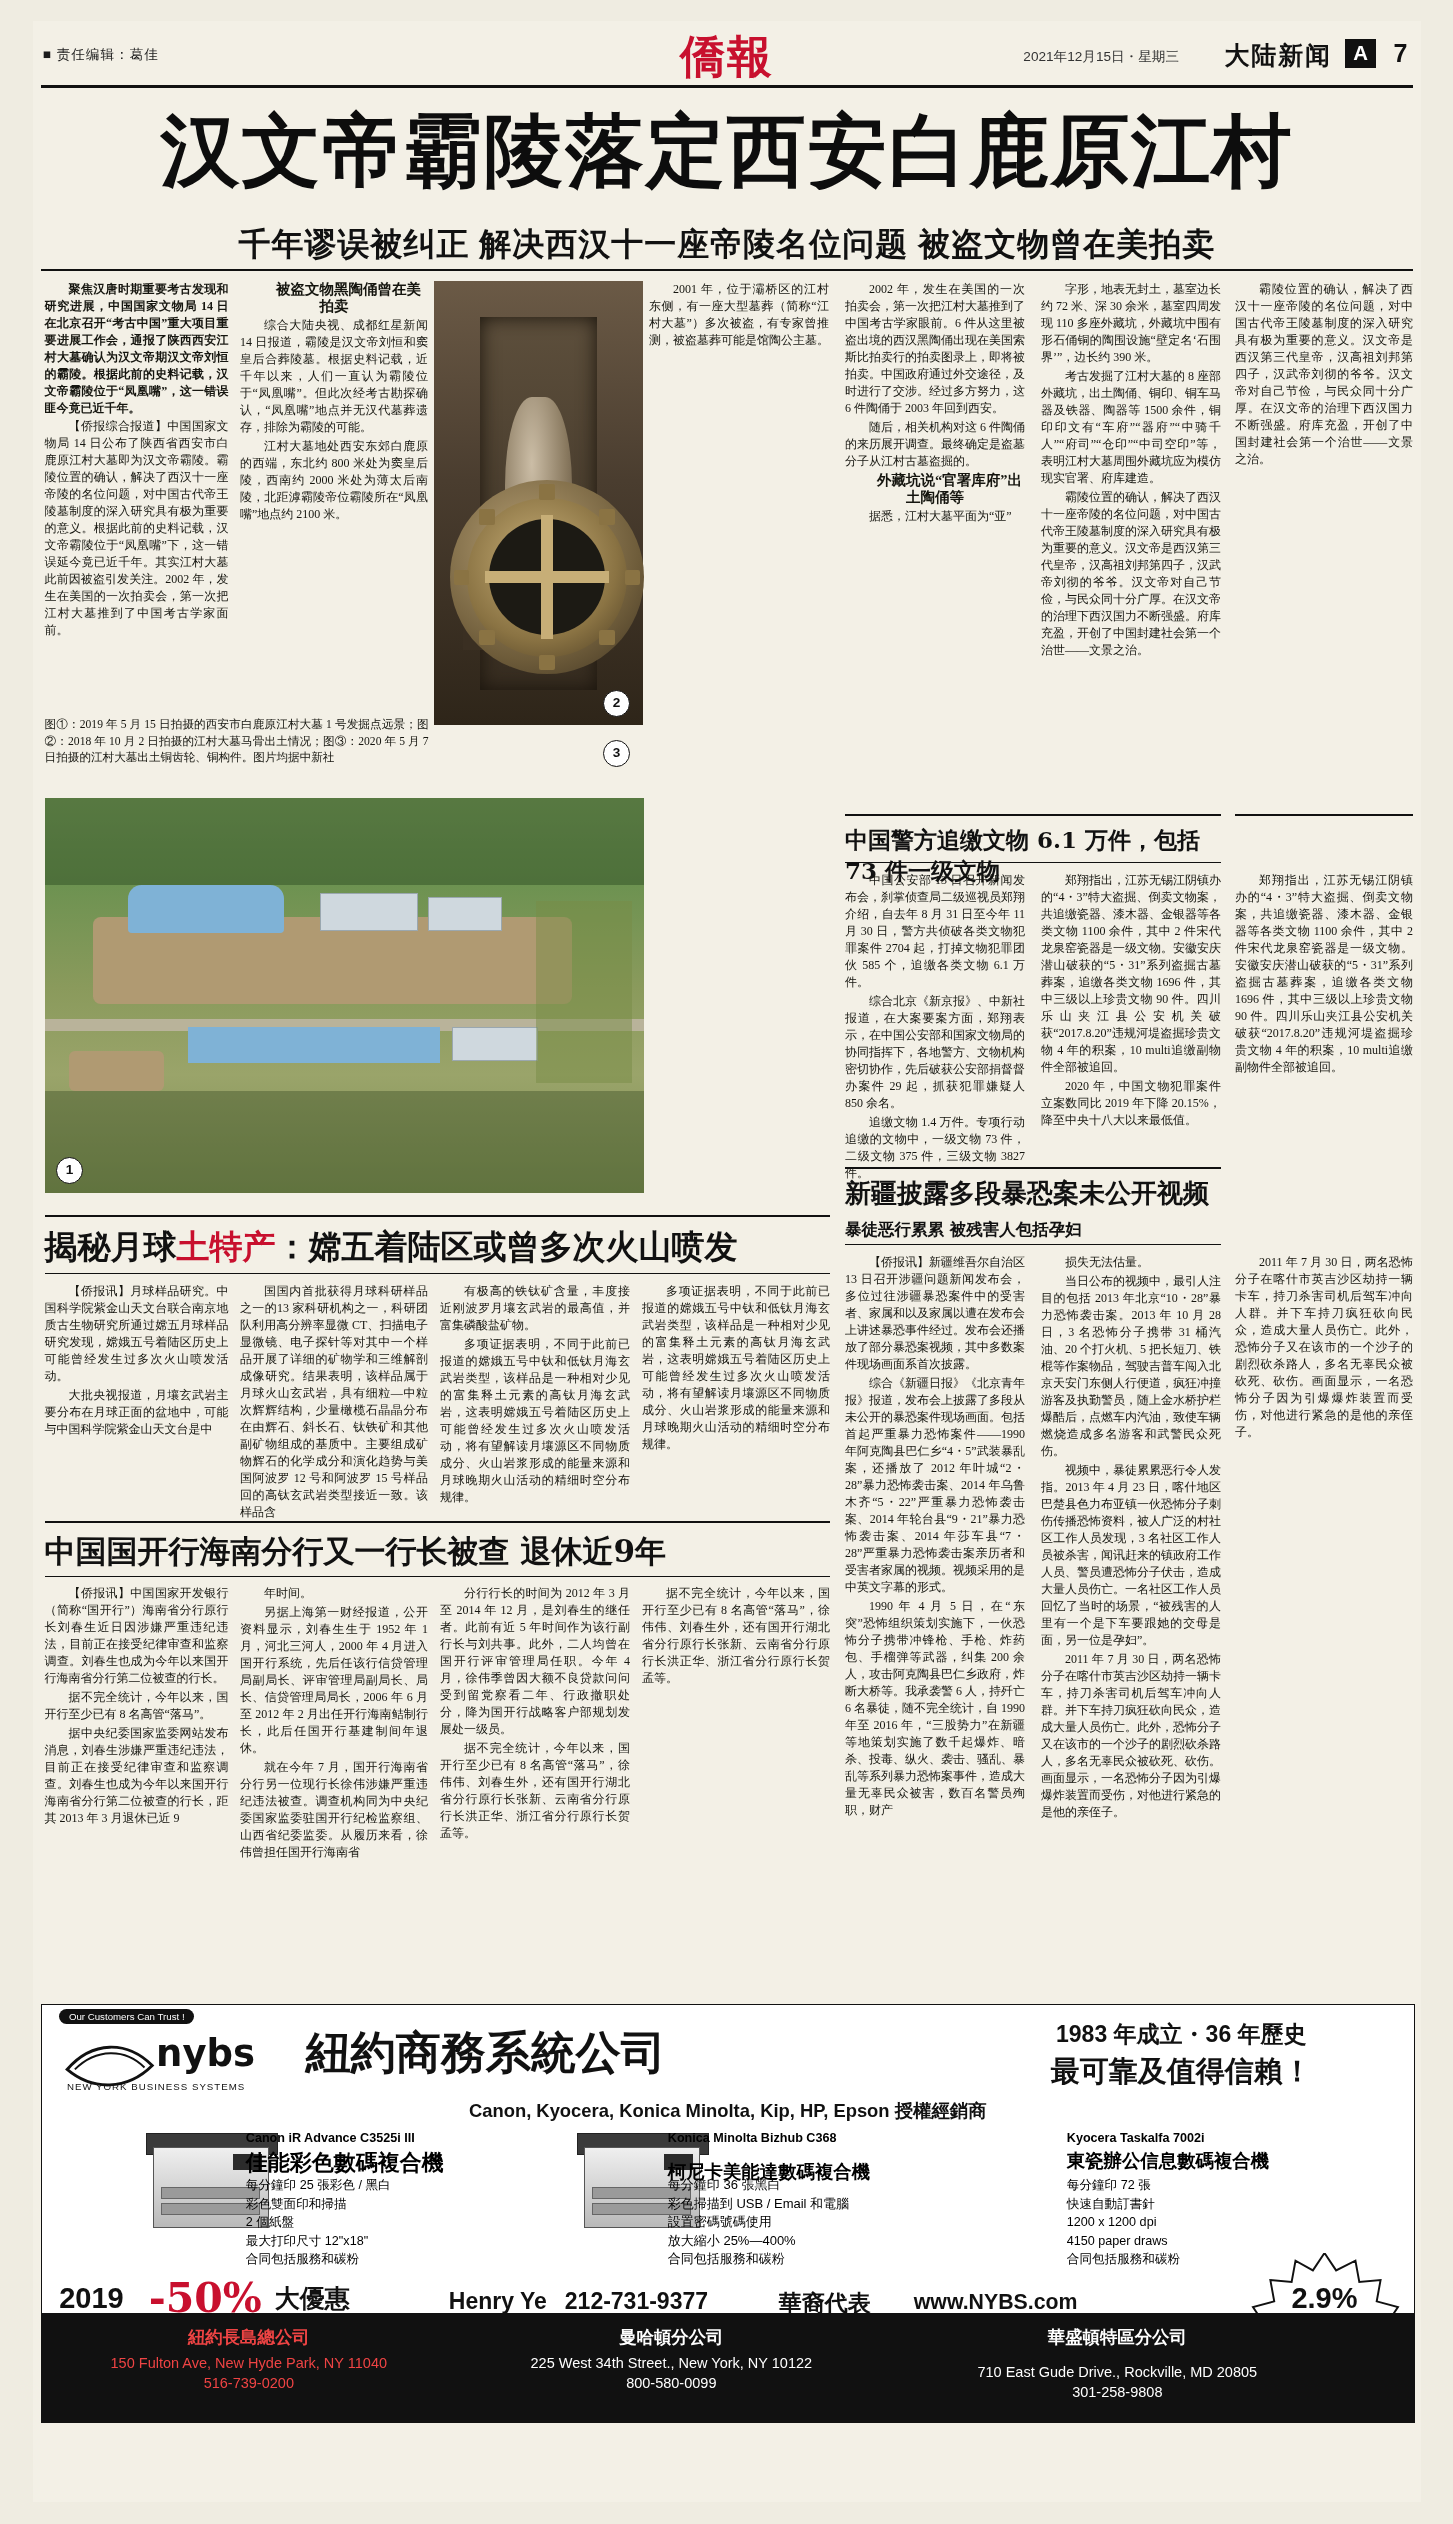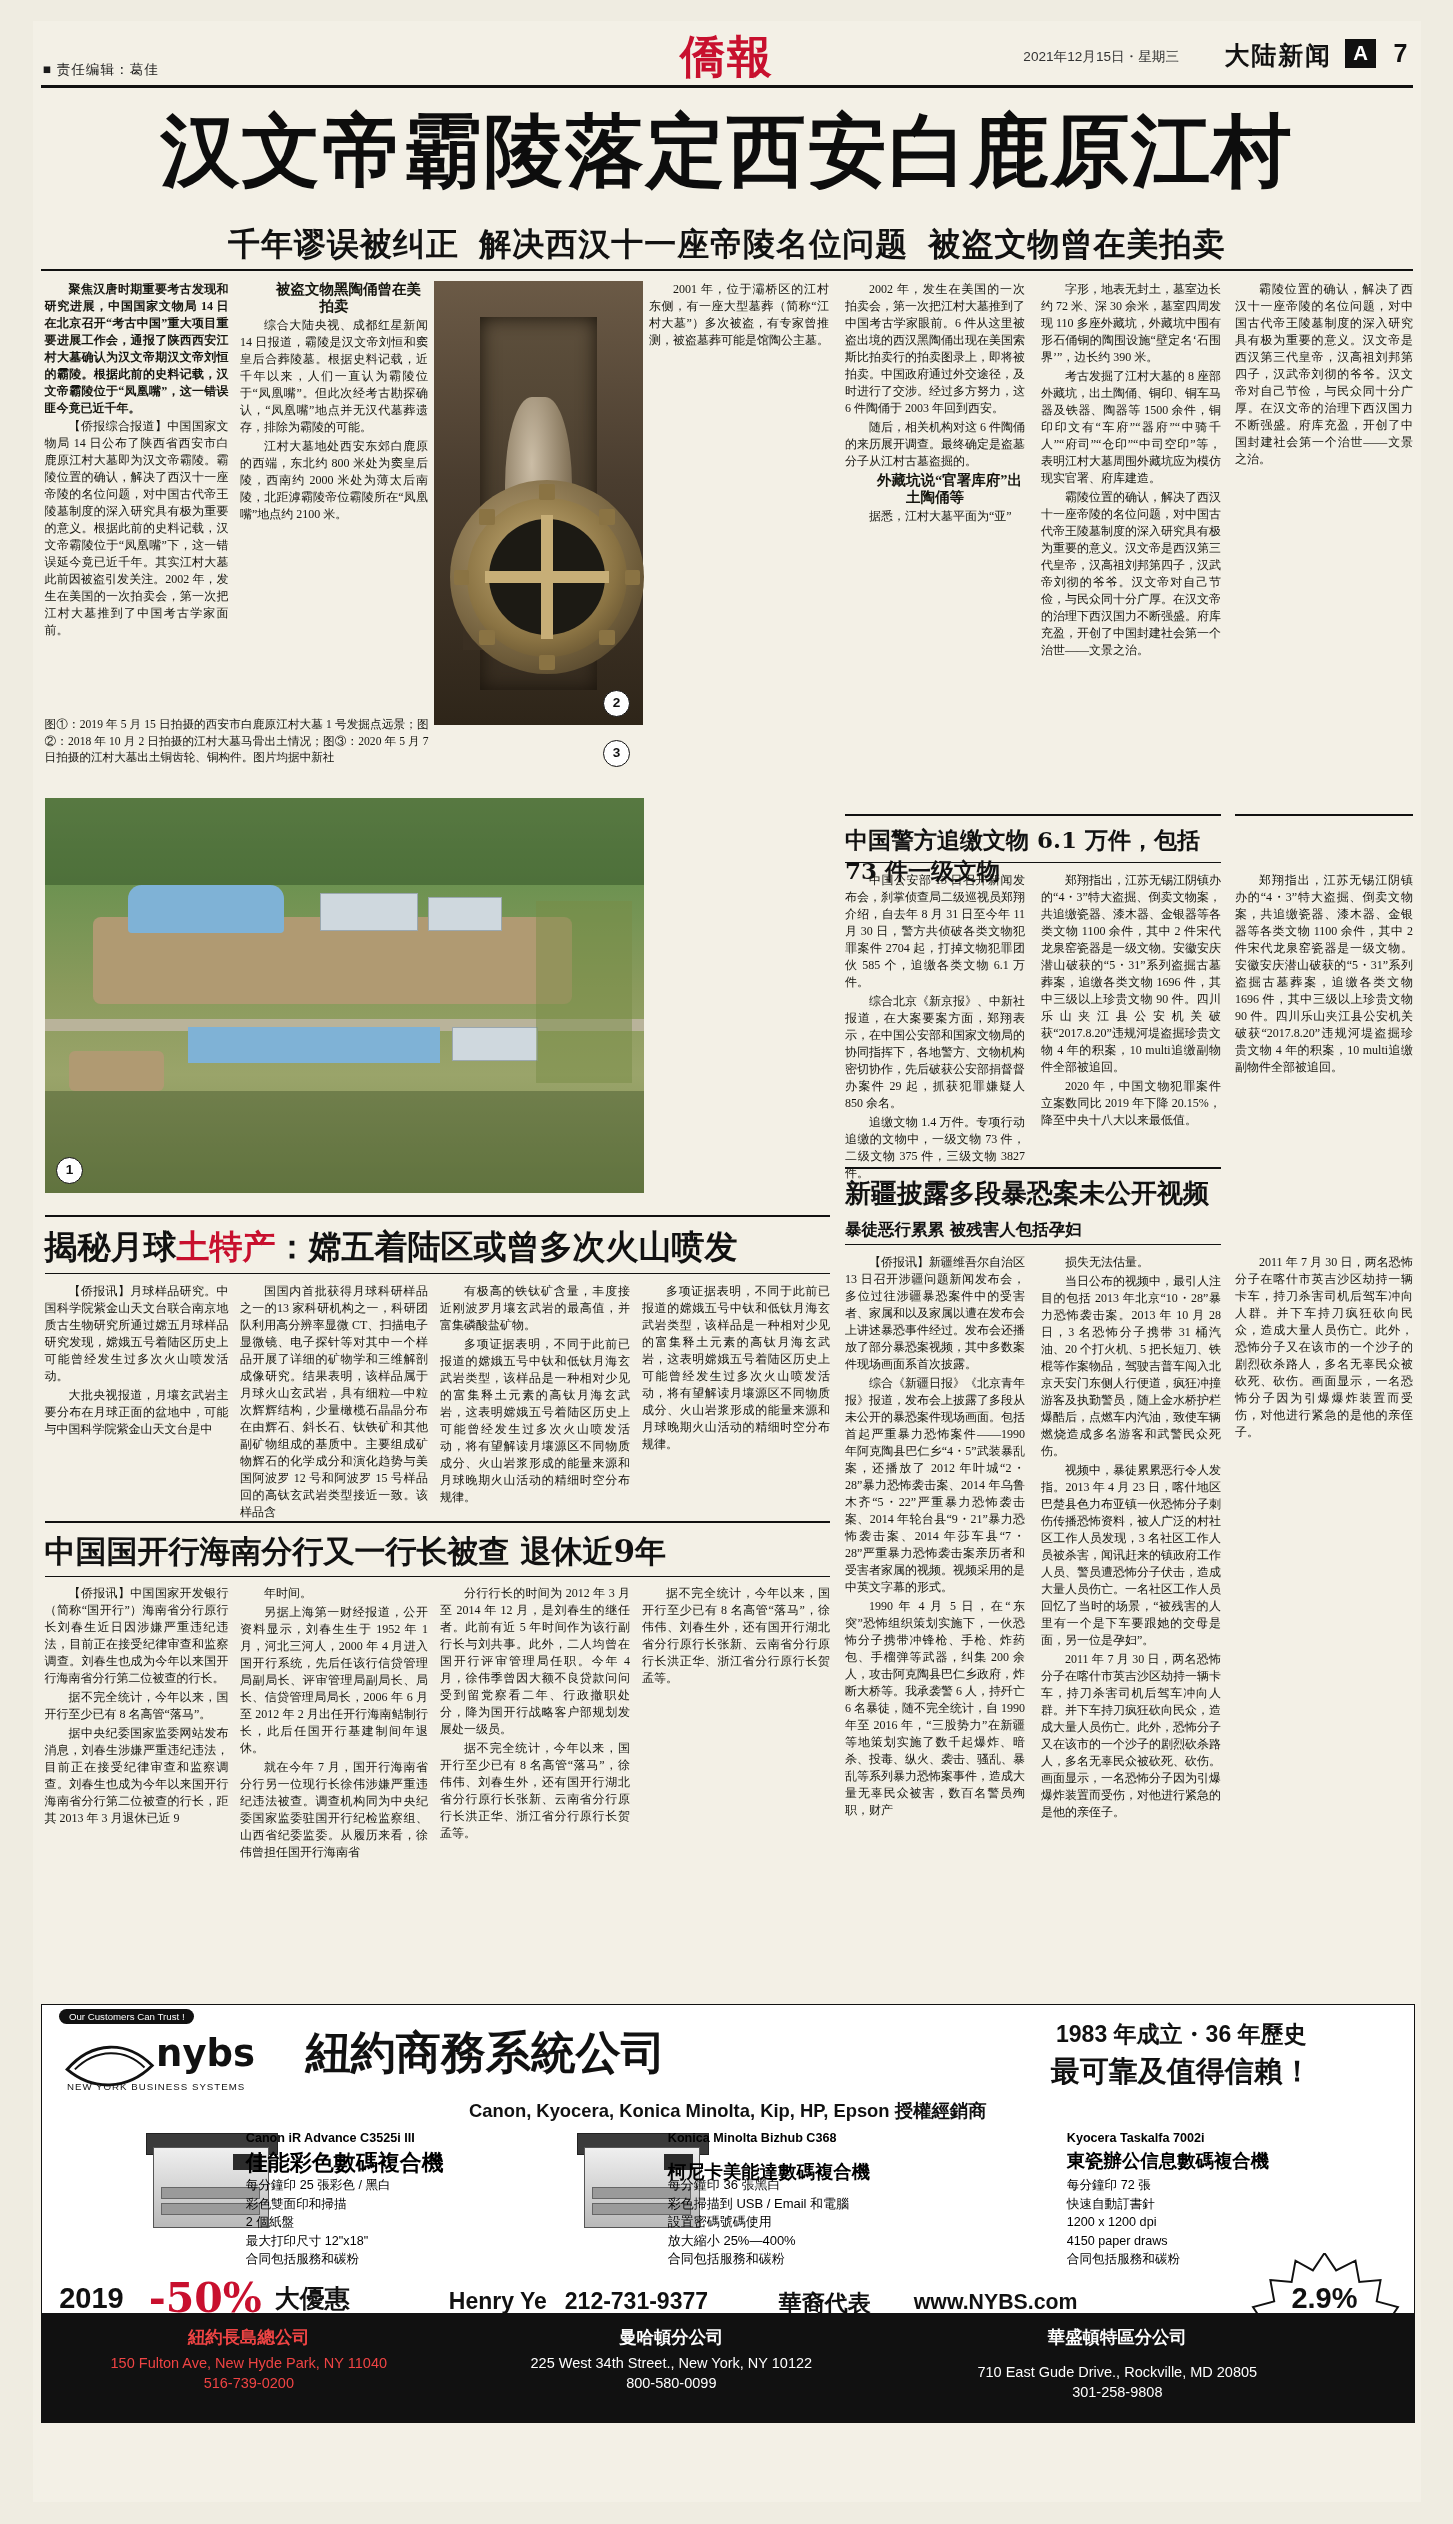--- a/index.html
+++ b/index.html
@@ -5,30 +5,30 @@
   html,body{margin:0;padding:0;background:#d9d4c8;}
   body{font-family:"Liberation Sans", sans-serif;}
   #page{
     width:1454px;height:2525px;position:relative;
     background:#efece1;
     overflow:hidden;
   }
   .inner{position:absolute;left:33px;top:21.3px;width:1388px;height:2481px;background:#f3f0e6;}
   
   .masthead{position:absolute;left:0;top:0;width:1388px;height:66px;}
-  .edit-tag{position:absolute;left:9.7px;top:40px;font-size:13.6px;color:#1b1b1b;letter-spacing:1px;}
+  .edit-tag{position:absolute;left:9.7px;top:25px;font-size:13.6px;color:#1b1b1b;letter-spacing:1px;}
   .logo{position:absolute;left:50%;transform:translateX(-50%);top:5.8px;font-size:45px;color:#c8102e;font-weight:bold;font-family:"DejaVu Serif",serif;letter-spacing:1.9px;}
   .date{position:absolute;right:242px;top:27px;font-size:13.6px;color:#333;}
   .section{position:absolute;right:89px;top:17.4px;font-size:25px;font-weight:bold;color:#111;letter-spacing:1.9px;}
   .pagebox{position:absolute;right:45px;top:17.4px;width:31px;height:29px;background:#111;color:#fff;font-size:20.4px;font-weight:bold;text-align:center;line-height:29px;}
   .pagenum{position:absolute;right:13.6px;top:17.4px;font-size:25px;font-weight:bold;color:#111;}
   .rule-top{position:absolute;left:7.8px;top:64px;width:1372px;height:2.9px;background:#111;}
   
   .headline{position:absolute;left:7.8px;top:83px;width:1372px;text-align:center;font-family:"DejaVu Serif",serif;font-weight:bold;font-size:79px;line-height:93px;color:#0d0d0d;letter-spacing:1.9px;}
-  .subhead{position:absolute;left:7.8px;top:202px;width:1372px;text-align:center;font-family:Liberation Mono, monospace;font-weight:bold;font-size:32px;color:#111;letter-spacing:1px;}
+  .subhead{position:absolute;left:7.8px;top:202px;width:1372px;text-align:center;font-family:Liberation Sans, sans-serif;font-weight:bold;font-size:32px;color:#111;letter-spacing:1px;}
   .rule-h{position:absolute;left:7.8px;top:248px;width:1372px;height:1.9px;background:#111;}
   
   .col{position:absolute;font-size:12px;line-height:17px;color:#15150f;text-align:justify;font-family:"Liberation Serif",serif;}
   .col p{margin:0 0 1.9px 0;text-indent:2em;}
   .lead{font-weight:bold;}
   .sub-t{font-weight:bold;font-size:14.5px;text-align:center;margin:3.9px 0 3.9px 0;text-indent:0;}
   
   .sec-head{position:absolute;font-family:"DejaVu Serif",serif;font-weight:bold;color:#111;}
   .hl-red{color:#c8102e;}
   .divider{position:absolute;background:#111;}

